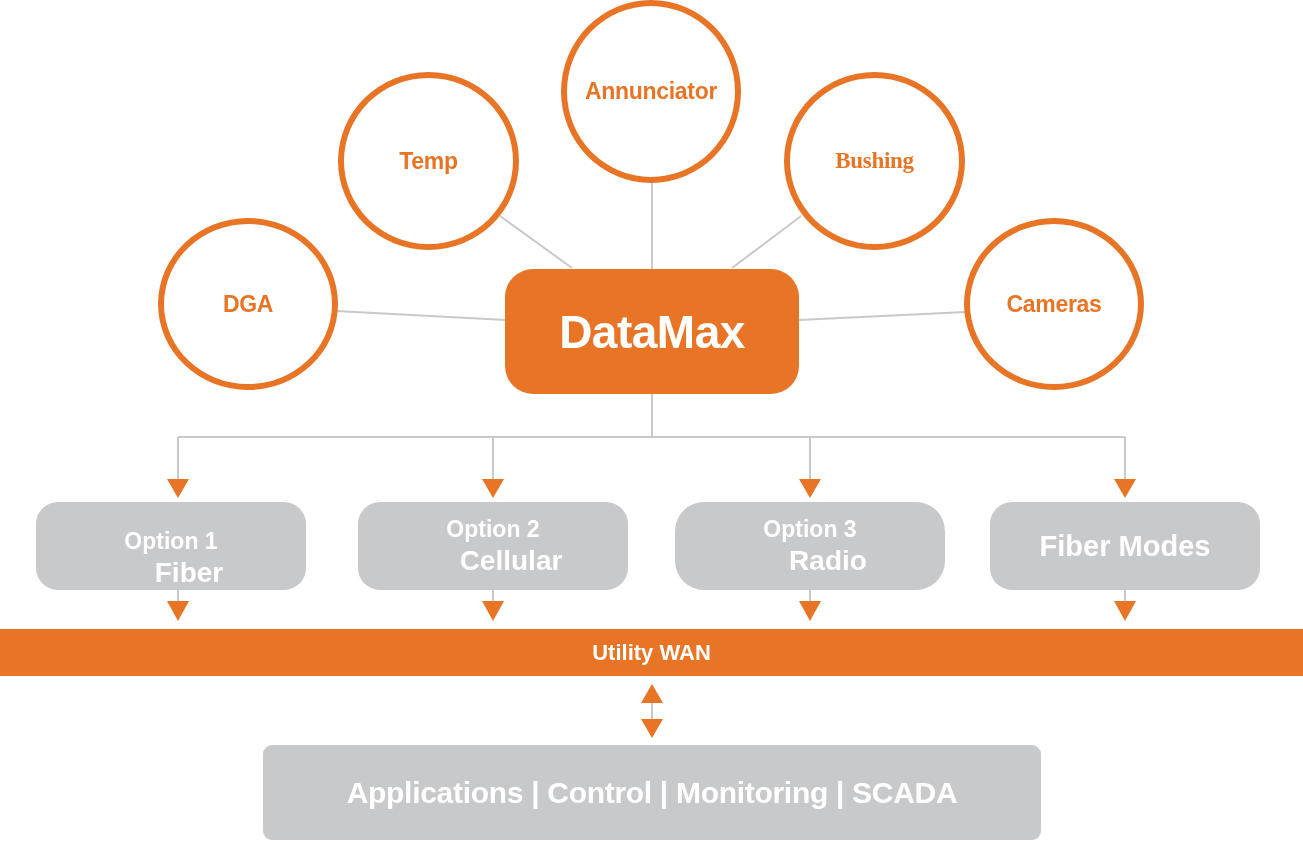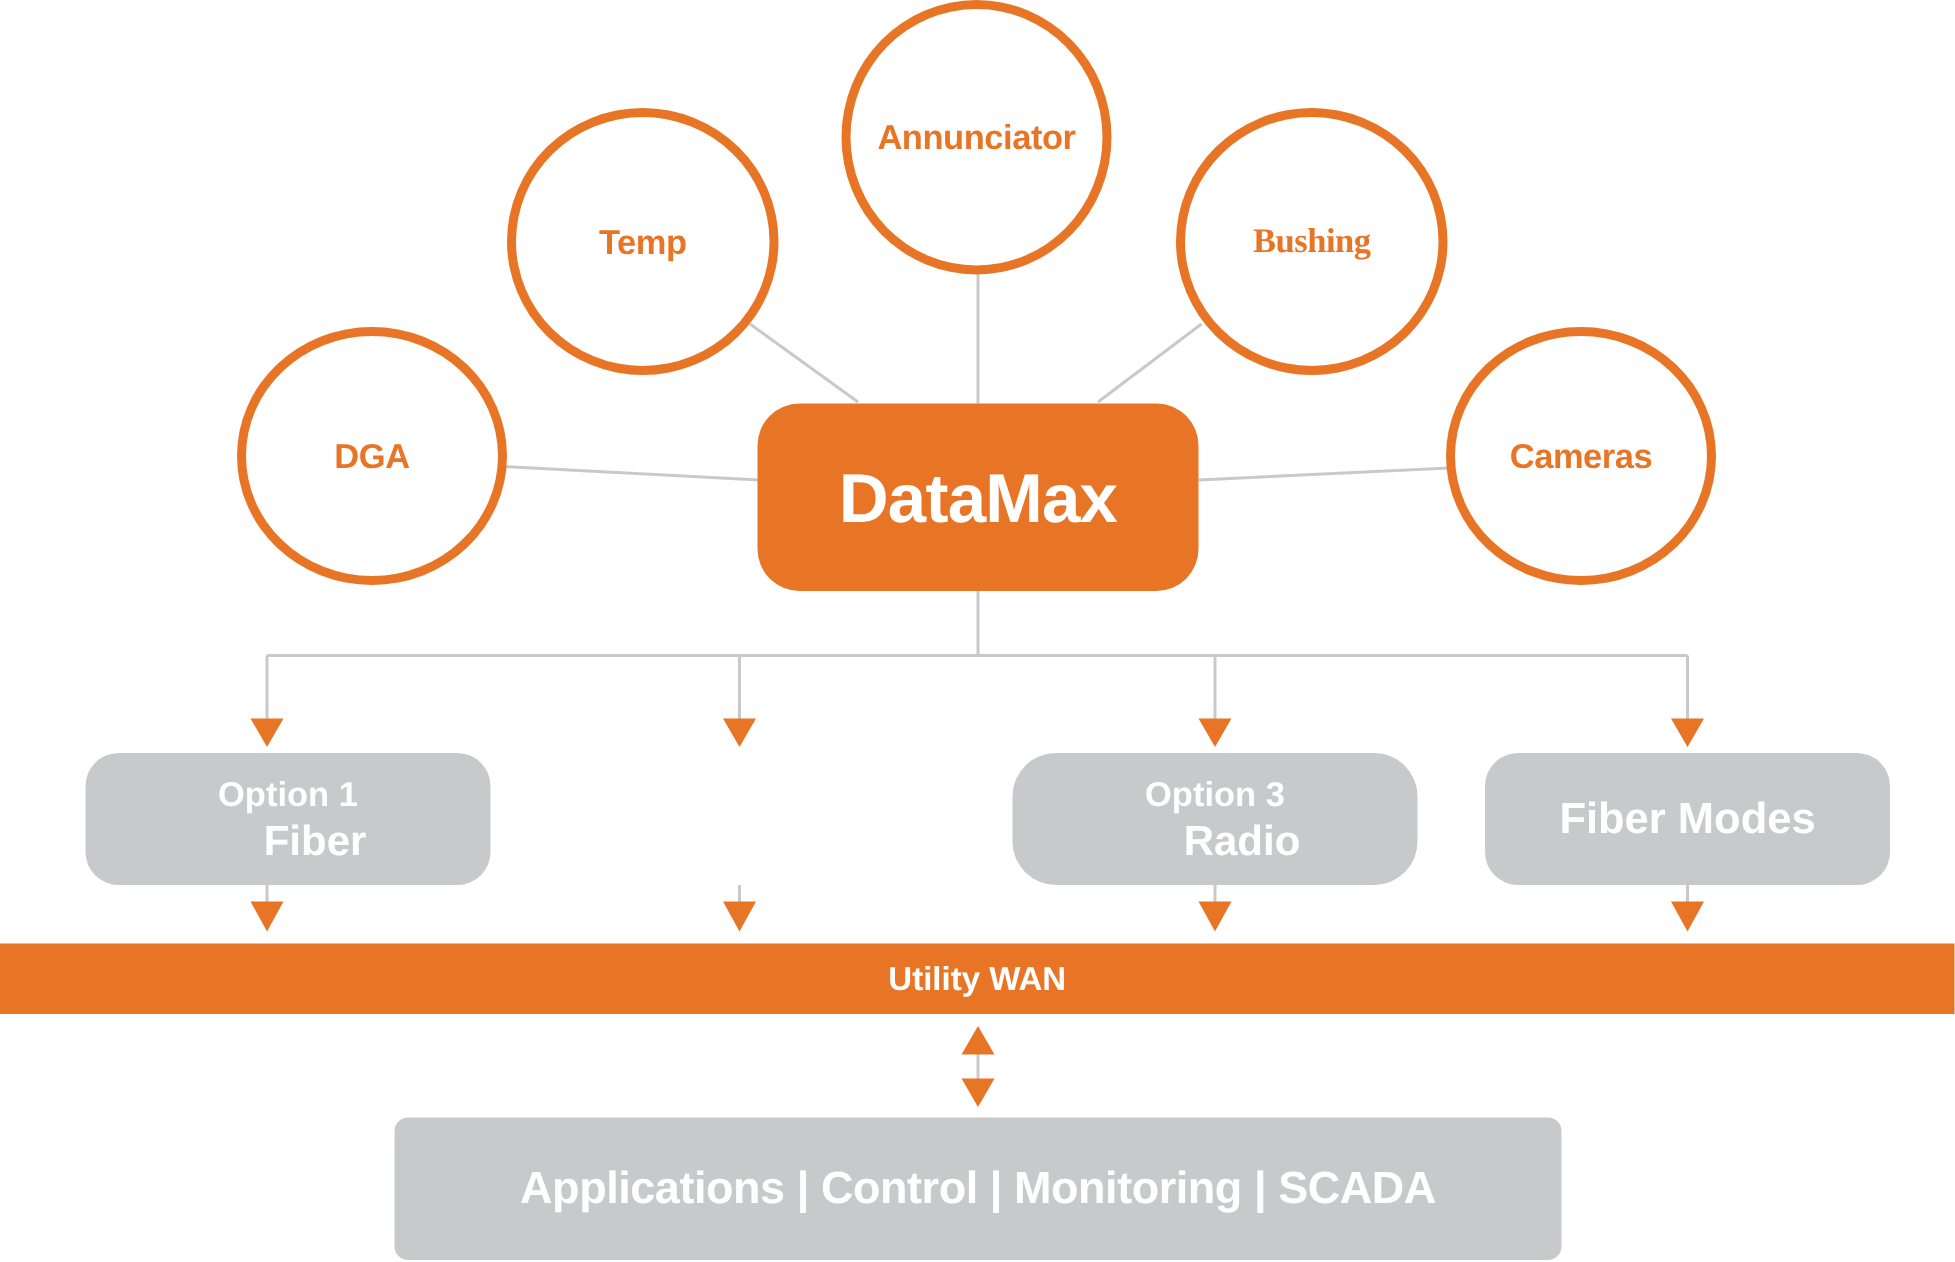--- a/index.html
+++ b/index.html
@@ -86,23 +86,27 @@
     <span>Bushing</span>
   </div>
   <div class="circle" style="left:964px; top:218px; width:180px; height:172px;">
     <span>Cameras</span>
   </div>
 
   <div class="hub">
     <span>DataMax</span>
   </div>
 
-  <div class="option" style="left:57px;">
+  <div class="option" style="left:36px;justify-content:flex-end;">
     <span class="line1">Option 1</span>
     <span class="line2">Fiber</span>
+  </div>
+  <div class="option" style="left:358px;">
+    <span class="line1">Option 2</span>
+    <span class="line2">Cellular</span>
   </div>
   <div class="option" style="left:675px;border-radius:29px;">
     <span class="line1">Option 3</span>
     <span class="line2">Radio</span>
   </div>
   <div class="option" style="left:990px;">
     <span class="single">Fiber Modes</span>
   </div>
 
   <div class="wan">

